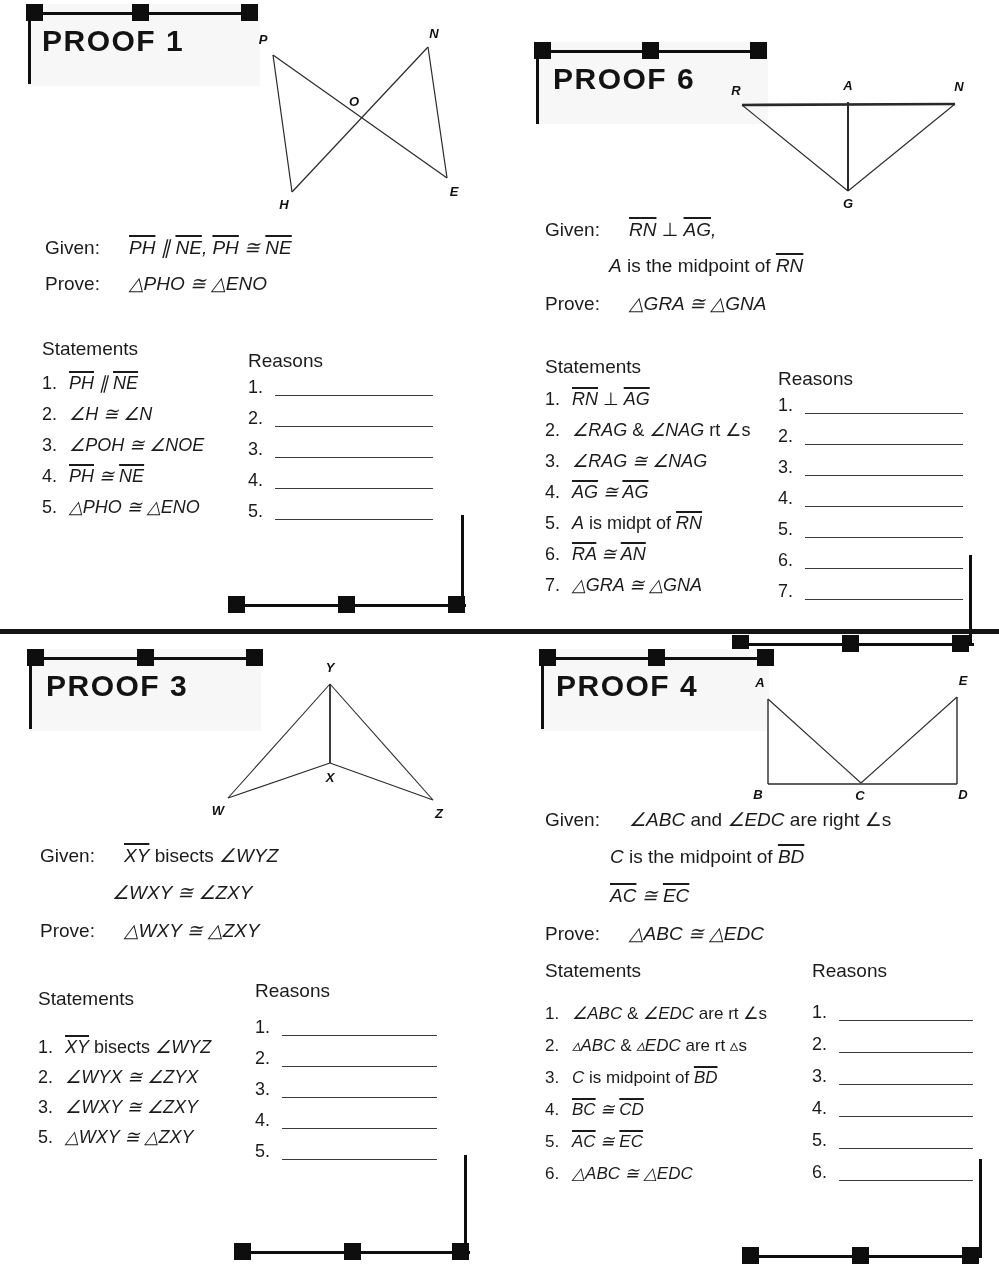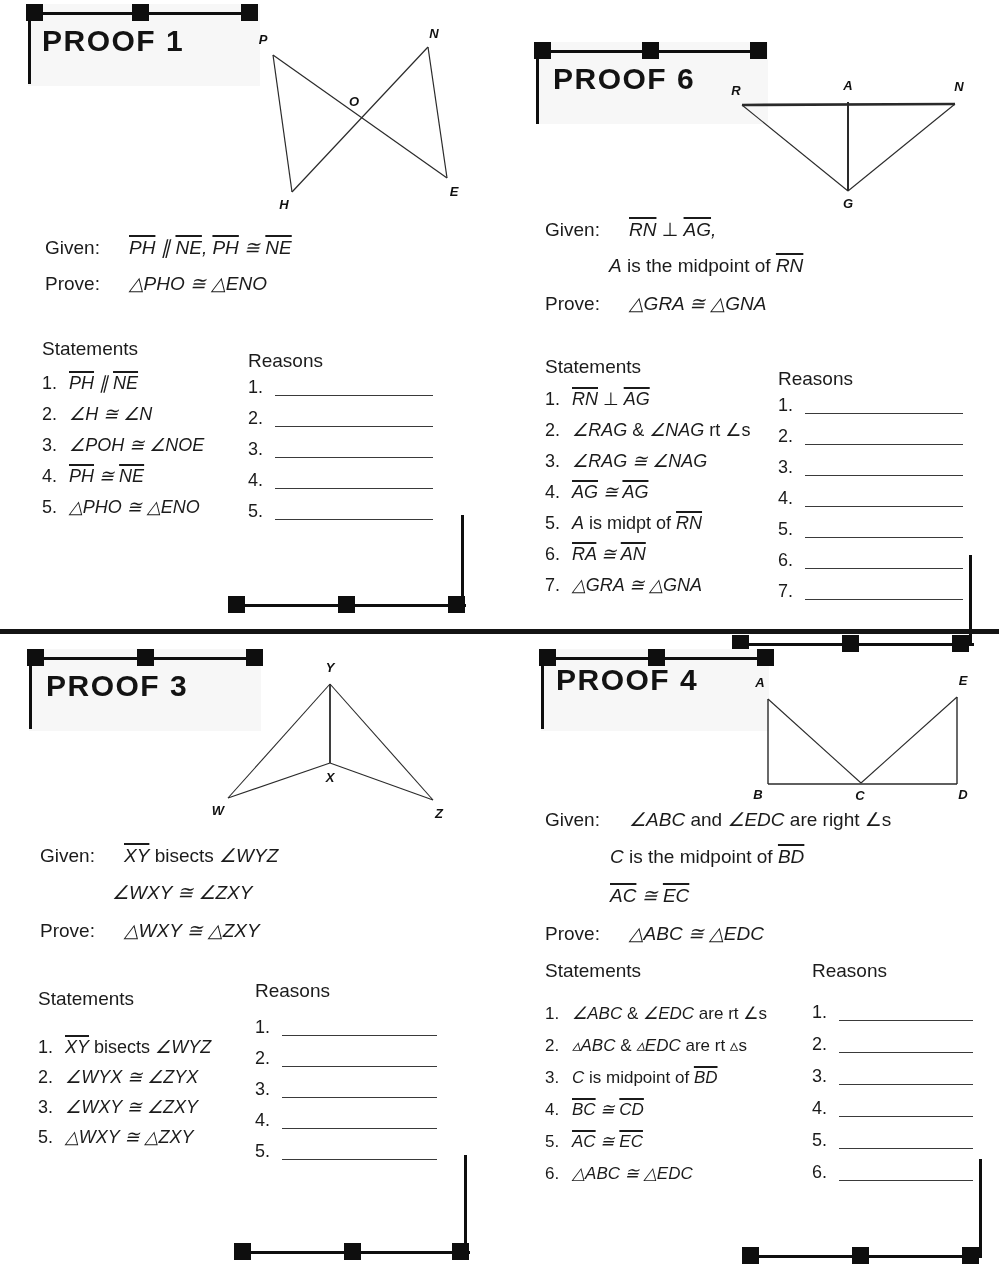--- a/index.html
+++ b/index.html
@@ -202,21 +202,21 @@
     <div class="sq" style="left:452px;top:607px;"></div>
   </div>
 
   <div class="panel" style="left:500px;top:636px;width:499px;height:640px;">
     <div class="plate" style="left:41px;top:13px;width:228px;height:82px;"></div>
     <div class="hln" style="left:41px;top:21px;width:226px;"></div>
     <div class="vln" style="left:41px;top:21px;height:72px;"></div>
     <div class="sq" style="left:39px;top:13px;"></div>
     <div class="sq" style="left:148px;top:13px;"></div>
     <div class="sq" style="left:257px;top:13px;"></div>
-    <div class="abs title" style="left:56px;top:27px;">PROOF 4</div>
+    <div class="abs title" style="left:56px;top:33px;">PROOF 4</div>
 
     <div class="abs" style="left:248px;top:38px;"><svg width="234" height="132" viewBox="0 0 234 132">
           <line x1="20" y1="25" x2="20" y2="110" stroke-width="1.4"></line>
           <line x1="20" y1="110" x2="209" y2="110" stroke-width="1.4"></line>
           <line x1="209" y1="23" x2="209" y2="110" stroke-width="1.4"></line>
           <line x1="20" y1="25" x2="113" y2="109" stroke-width="1.1"></line>
           <line x1="113" y1="109" x2="209" y2="23" stroke-width="1.1"></line>
           <text x="12" y="13" text-anchor="middle" class="ptlabel">A</text>
           <text x="10" y="125" text-anchor="middle" class="ptlabel">B</text>
           <text x="112" y="126" text-anchor="middle" class="ptlabel">C</text>

